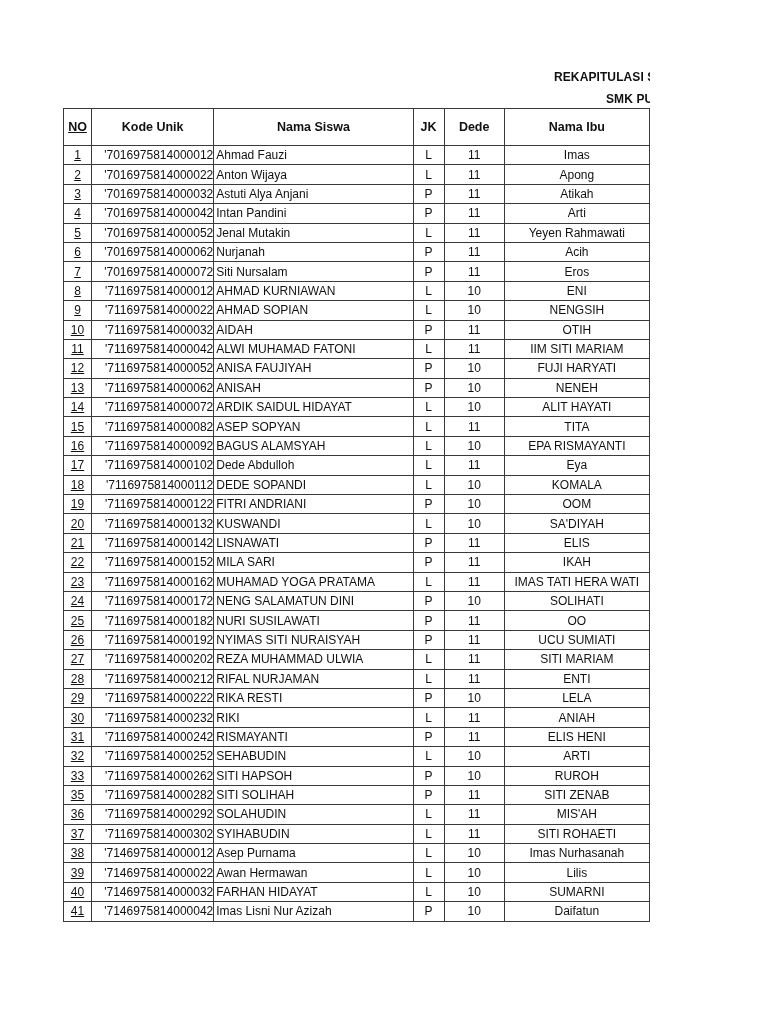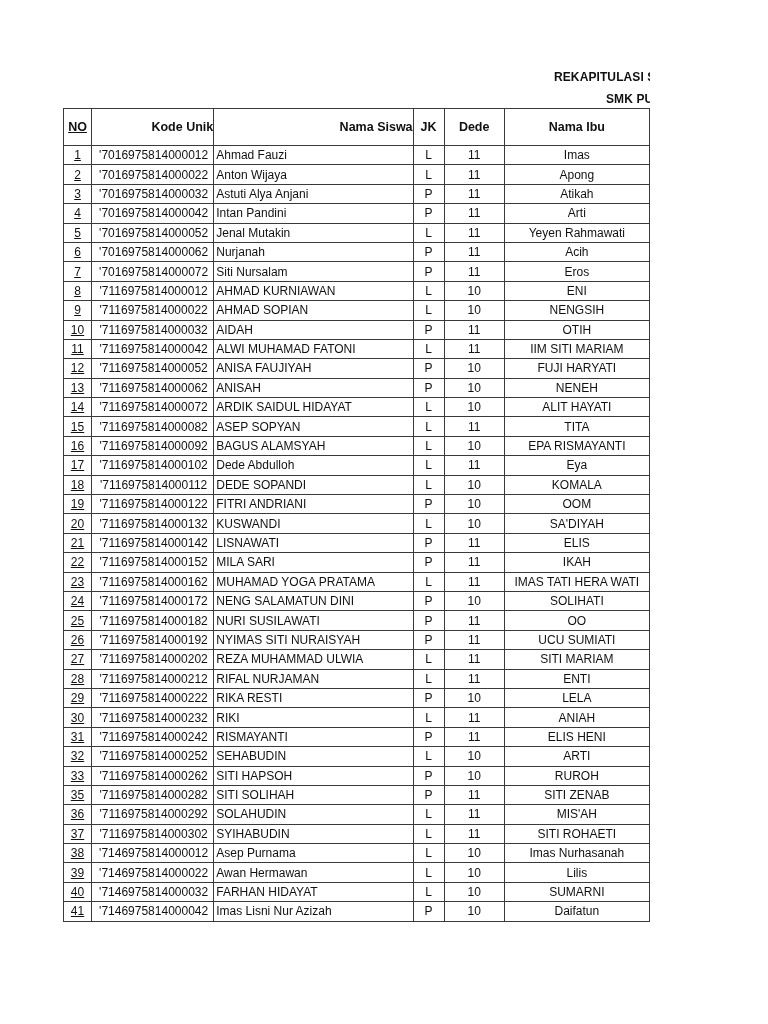--- a/index.html
+++ b/index.html
@@ -16,23 +16,23 @@
   table.grid {
     position: absolute; left: 63px; top: 108px; border-collapse: collapse; table-layout: fixed;
     font-size: 12px; width: 587px;
   }
   table.grid th, table.grid td {
     border: 1.3px solid #3a3a3a; padding: 0; height: 18.4px; line-height: 18px;
     white-space: nowrap; overflow: hidden;
   }
   table.grid th { height: 36px; font-weight: bold; font-size: 12.5px; }
   .c-no { width: 27px; text-align: center; text-decoration: underline; }
-  .c-kode { width: 121px; text-align: center; padding-left: 2px !important; }
+  .c-kode { width: 121px; text-align: right; padding-left: 2px !important; }
   .c-nama { width: 198px; text-align: left; padding-left: 2px !important; }
-  th.c-kode, th.c-nama { text-align: right; padding-left: 0 !important; }
+  th.c-kode, th.c-nama { text-align: center; padding-left: 0 !important; }
   .c-jk { width: 30px; text-align: center; }
   .c-kelas { width: 59px; text-align: center; }
   .c-ibu { width: 144px; text-align: center; }
   table.grid { border-right: 1.5px solid #555; }
 </style>
 </head>
 <body>
 
 <div class="title1">REKAPITULASI SE</div>
 <div class="title2">SMK PU</div>

